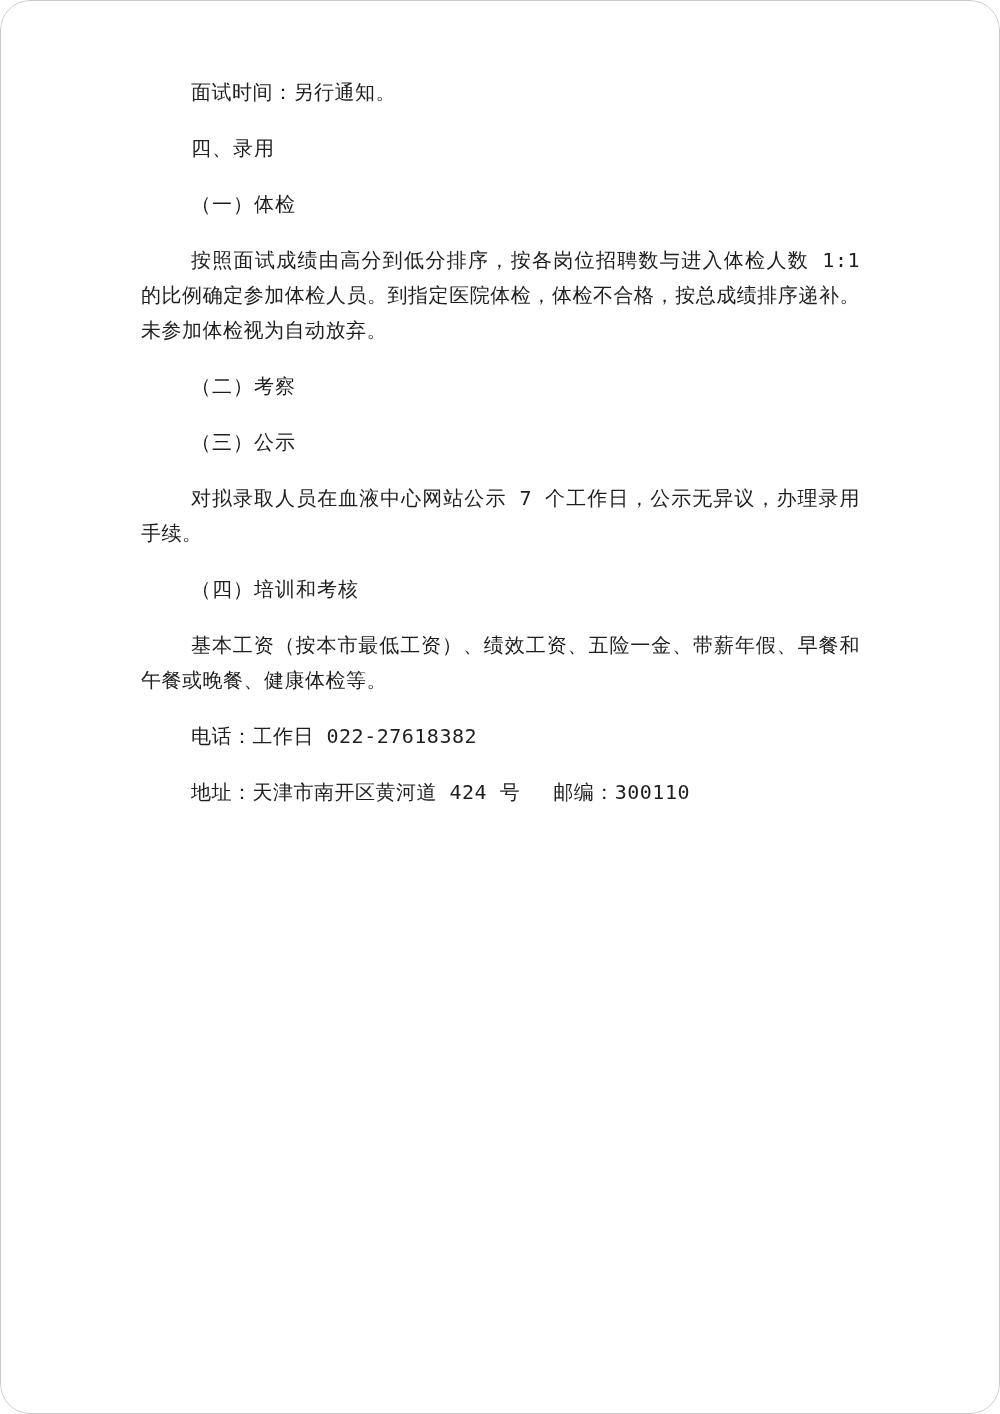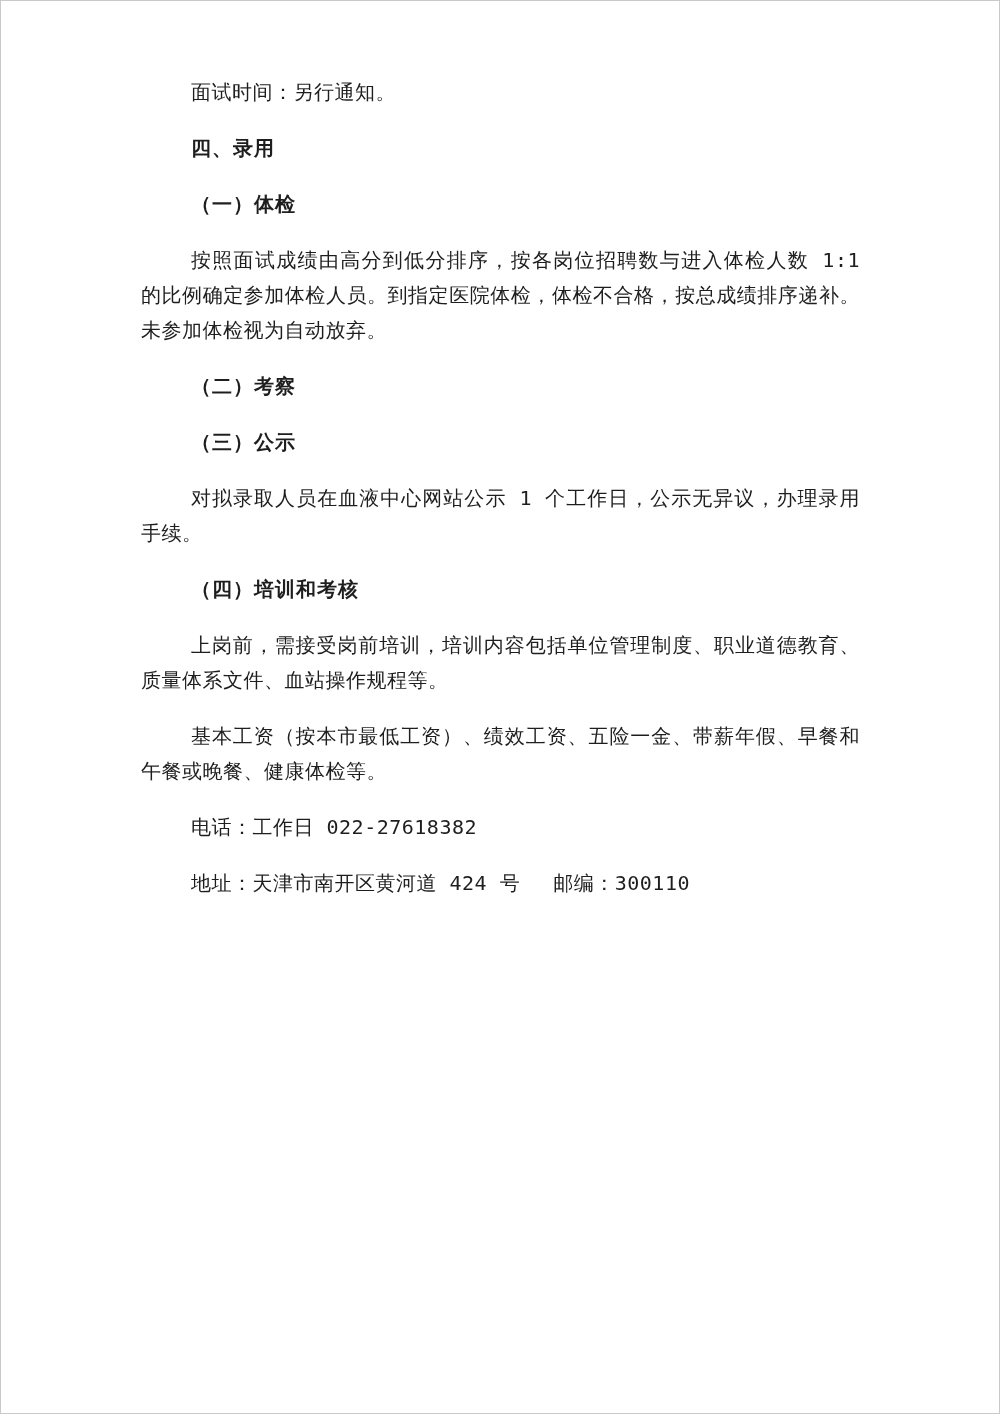--- a/index.html
+++ b/index.html
@@ -1,15 +1,15 @@
 <!DOCTYPE html>
 <html><head>
 <meta charset="utf-8">
 <style>
-  * { margin: 0; padding: 0; box-sizing: border-box; }
+  * { margin: 0; padding: 0; box-sizing: border-box; border-radius: 30px; }
   html, body { background: #ffffff; }
   .page {
     position: relative;
     width: 1000px;
     height: 1414px;
     background: #ffffff;
     border: 1px solid #c9c9c9;
     overflow: hidden;
     color: #1e1e1e;
     font-family: "Liberation Serif", "DejaVu Serif", serif;
@@ -26,37 +26,36 @@
     text-indent: 50px;
     text-align: justify;
     letter-spacing: 0.5px;
     margin: 0 0 21px 0;
     font-family: "DejaVu Sans Mono", "DejaVu Serif", "Liberation Serif", serif;
   }
   .heading {
     font-size: 20px;
     line-height: 35px;
     text-indent: 50px;
-    font-weight: bold;
+    font-weight: normal;
     letter-spacing: 1px;
     margin: 2px 0 21px 0;
     font-family: "Liberation Sans", "DejaVu Sans", sans-serif;
   }
 </style>
 </head>
 <body>
 
 <div class="page">
   <div class="content">
     <p class="para">面试时间：另行通知。</p>
     <h3 class="heading">四、录用</h3>
     <h4 class="heading">（一）体检</h4>
     <p class="para">按照面试成绩由高分到低分排序，按各岗位招聘数与进入体检人数 1:1 的比例确定参加体检人员。到指定医院体检，体检不合格，按总成绩排序递补。未参加体检视为自动放弃。</p>
     <h4 class="heading">（二）考察</h4>
     <h4 class="heading">（三）公示</h4>
-    <p class="para">对拟录取人员在血液中心网站公示 1 个工作日，公示无异议，办理录用手续。</p>
+    <p class="para">对拟录取人员在血液中心网站公示 7 个工作日，公示无异议，办理录用手续。</p>
     <h4 class="heading">（四）培训和考核</h4>
-    <p class="para">上岗前，需接受岗前培训，培训内容包括单位管理制度、职业道德教育、质量体系文件、血站操作规程等。</p>
     <p class="para">基本工资（按本市最低工资）、绩效工资、五险一金、带薪年假、早餐和午餐或晚餐、健康体检等。</p>
     <p class="para">电话：工作日 022-27618382</p>
     <p class="para">地址：天津市南开区黄河道 424 号　 邮编：300110</p>
   </div>
 </div>
 
 </body></html>

